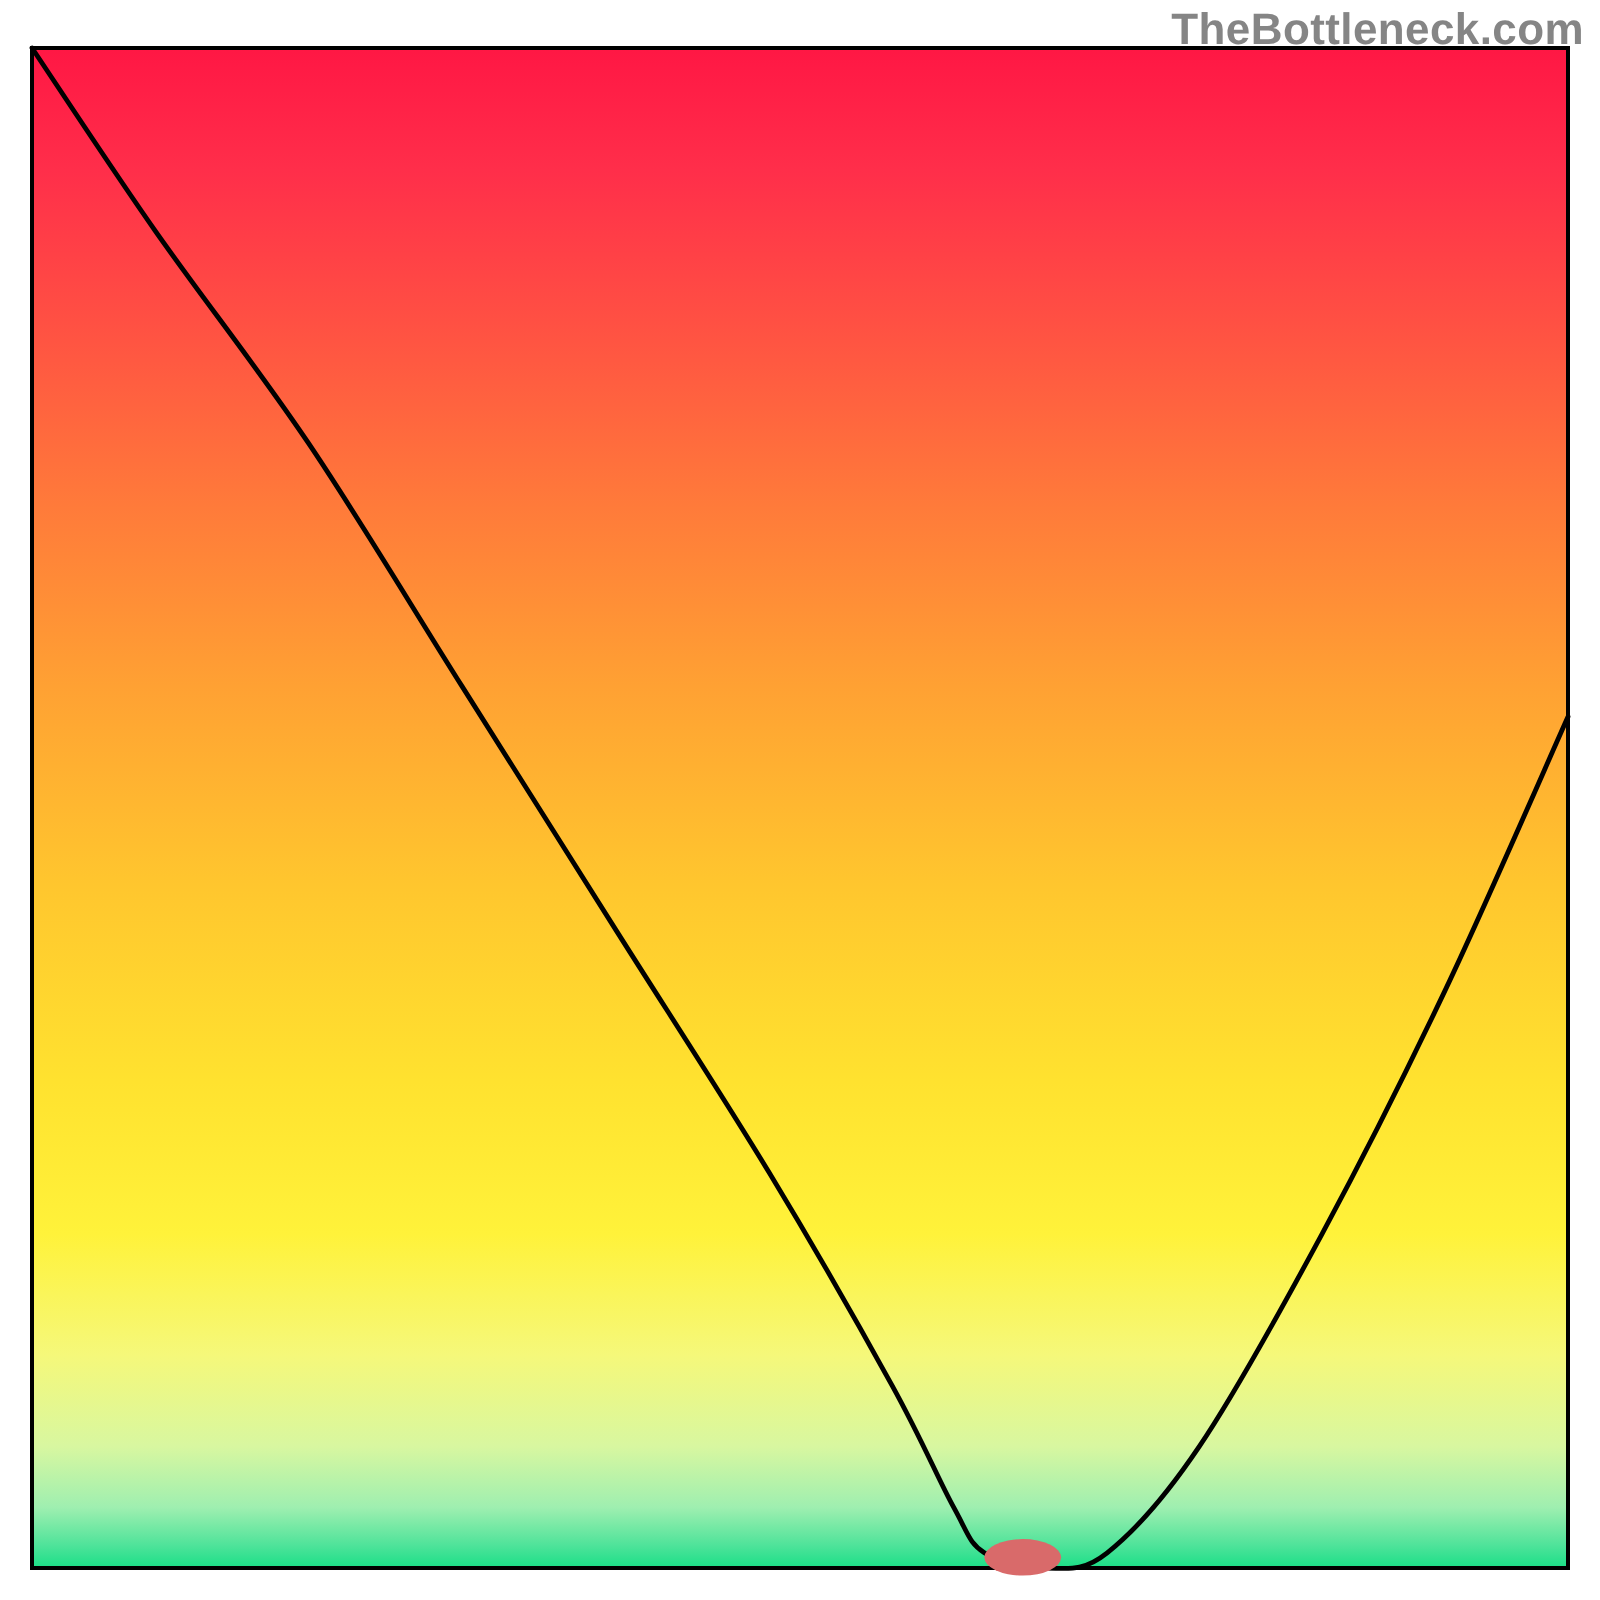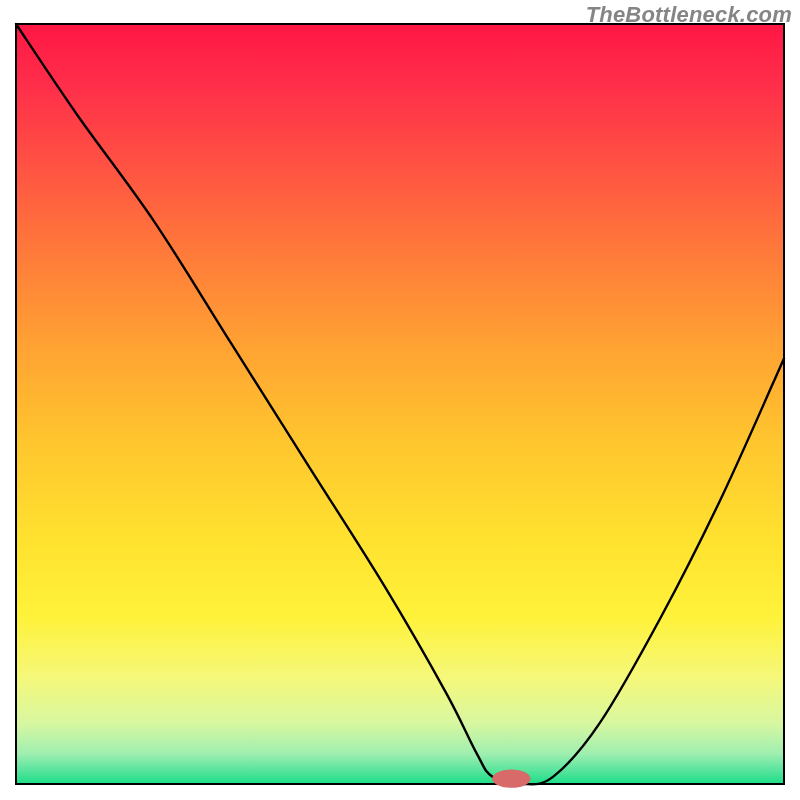--- a/index.html
+++ b/index.html
@@ -8,21 +8,20 @@
     width: 800px;
     height: 800px;
     background: #ffffff;
     font-family: Arial, Helvetica, sans-serif;
     overflow: hidden;
   }
   .frame {
     position: relative;
     width: 800px;
     height: 800px;
-    font-style: italic;
   }
   .watermark {
     position: absolute;
     top: 2px;
     right: 8px;
     font-size: 22px;
     font-weight: 600;
     color: #666666cc;
     letter-spacing: 0.2px;
     z-index: 20;

